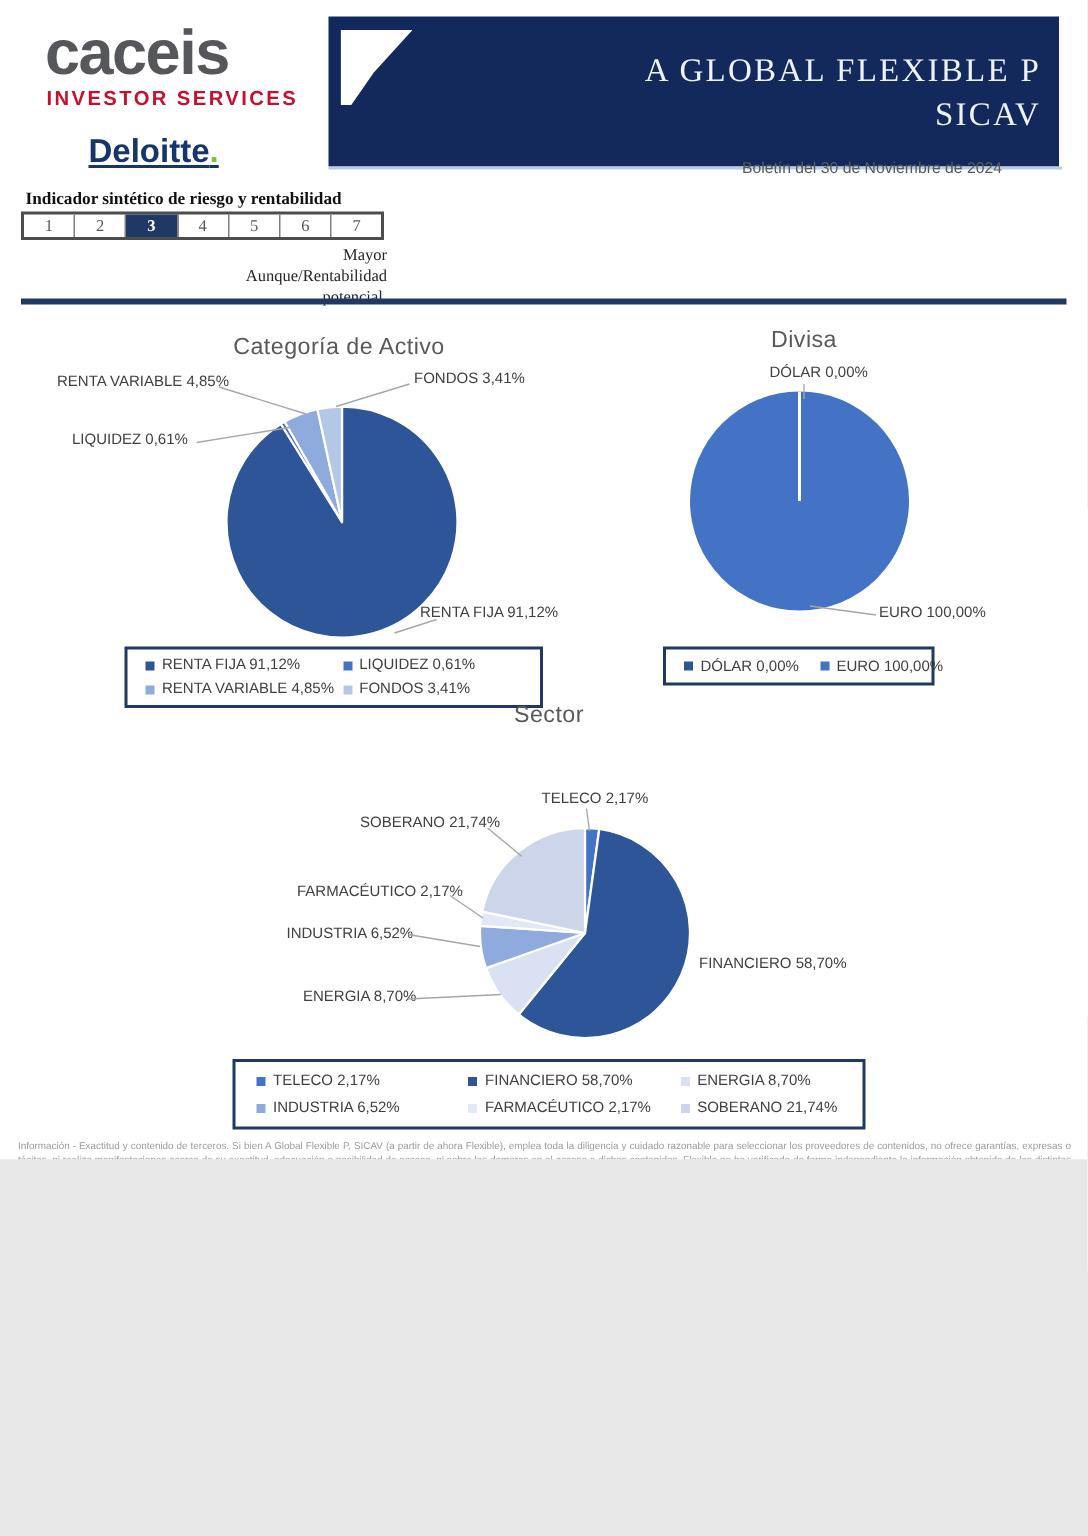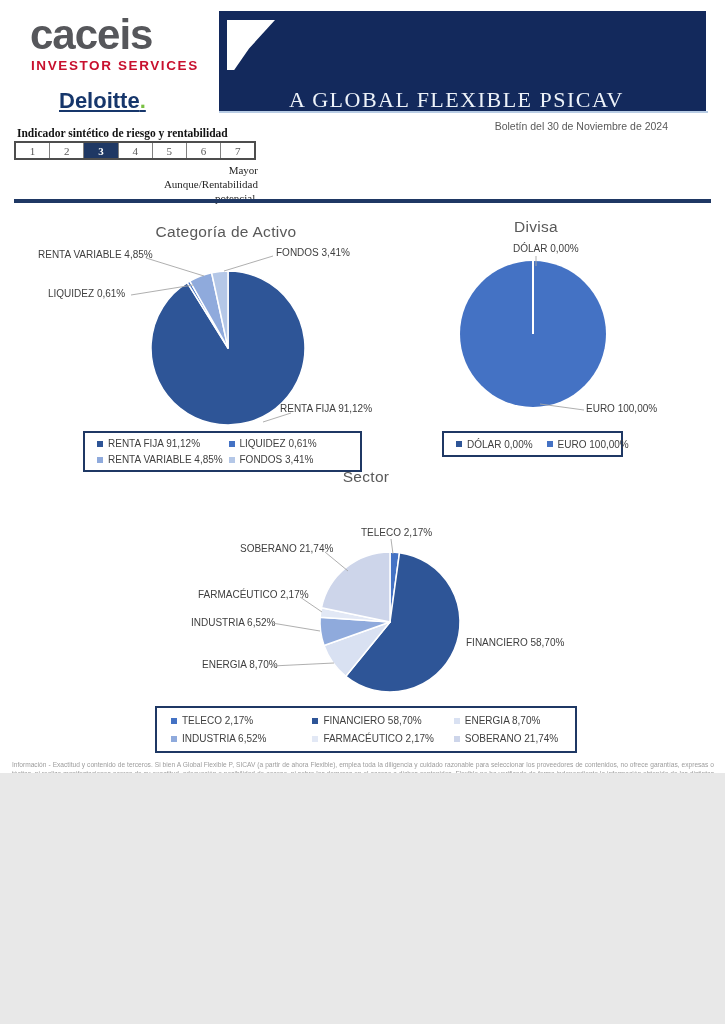--- a/index.html
+++ b/index.html
@@ -8,29 +8,29 @@
 
   
   .brand-caceis{position:absolute;left:30px;top:14px;font-size:42px;font-weight:700;
       color:#56575B;letter-spacing:-1px;line-height:1;}
   .brand-investor{position:absolute;left:31px;top:58px;font-size:13.5px;font-weight:700;
       color:#C8102E;letter-spacing:1.6px;}
   .brand-deloitte{position:absolute;left:59px;top:88px;font-size:22px;font-weight:700;color:#16366B;text-decoration:underline;}
   .brand-deloitte .dot{color:#7AC143;}
 
   .title-box{position:absolute;left:219px;top:11px;width:487px;height:100px;background:#13295C;
-      display:flex;flex-direction:row;justify-content:center;align-items:flex-end;
+      display:flex;flex-direction:column;justify-content:center;align-items:flex-end;
       padding-right:12px;box-sizing:border-box;row-gap:7px;}
   .title-box .line{font-family:"Liberation Serif",serif;color:#EDF2F9;font-size:22px;
       letter-spacing:1.5px;line-height:1;white-space:nowrap;}
   .title-underline{position:absolute;left:219px;top:111px;width:489px;height:2px;background:#B8CCE4;}
   .flag{position:absolute;left:227px;top:20px;width:48px;height:50px;background:#ffffff;
       clip-path:polygon(0 0,100% 0,46% 57%,15% 100%,0 100%);}
 
-  .bulletin{position:absolute;right:57px;top:120px;font-size:10.5px;color:#595959;}
+  .bulletin{position:absolute;right:57px;top:106px;font-size:10.5px;color:#595959;}
 
   
   .risk{font-family:"Liberation Serif",serif;}
   .risk-heading{position:absolute;left:17px;top:127px;font-size:11.5px;color:#111111;font-weight:bold;}
   .risk-scale{position:absolute;left:14px;top:141px;display:flex;border:2px solid #4d4d4d;background:#fff;}
   .risk-cell{width:33.2px;height:15px;display:flex;align-items:center;justify-content:center;
       font-size:11px;color:#595959;border-right:1px solid #808080;}
   .risk-cell:last-child{border-right:none;}
   .risk-cell.sel{background:#1F3864;color:#ffffff;font-weight:700;}
   .risk-note-left{position:absolute;left:14px;top:164px;width:135px;font-size:11px;

